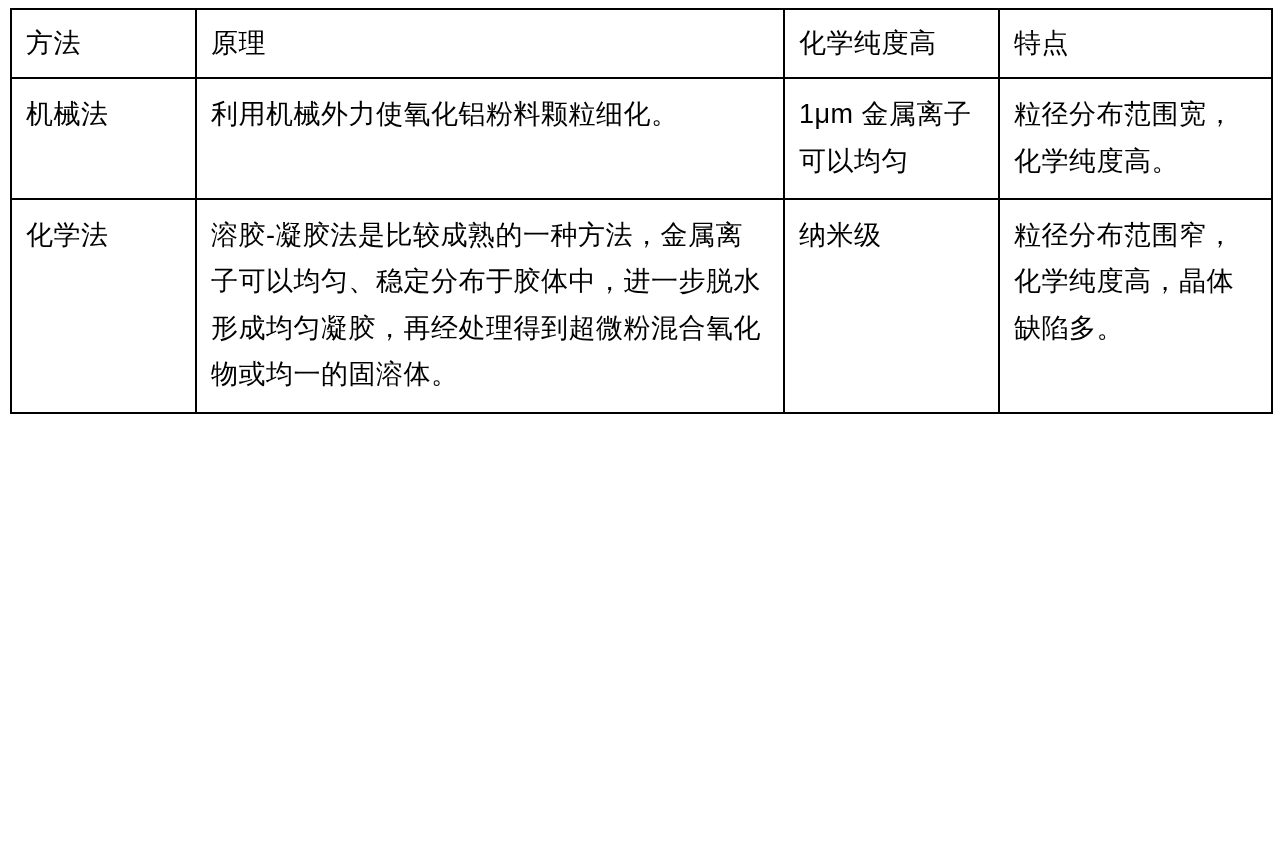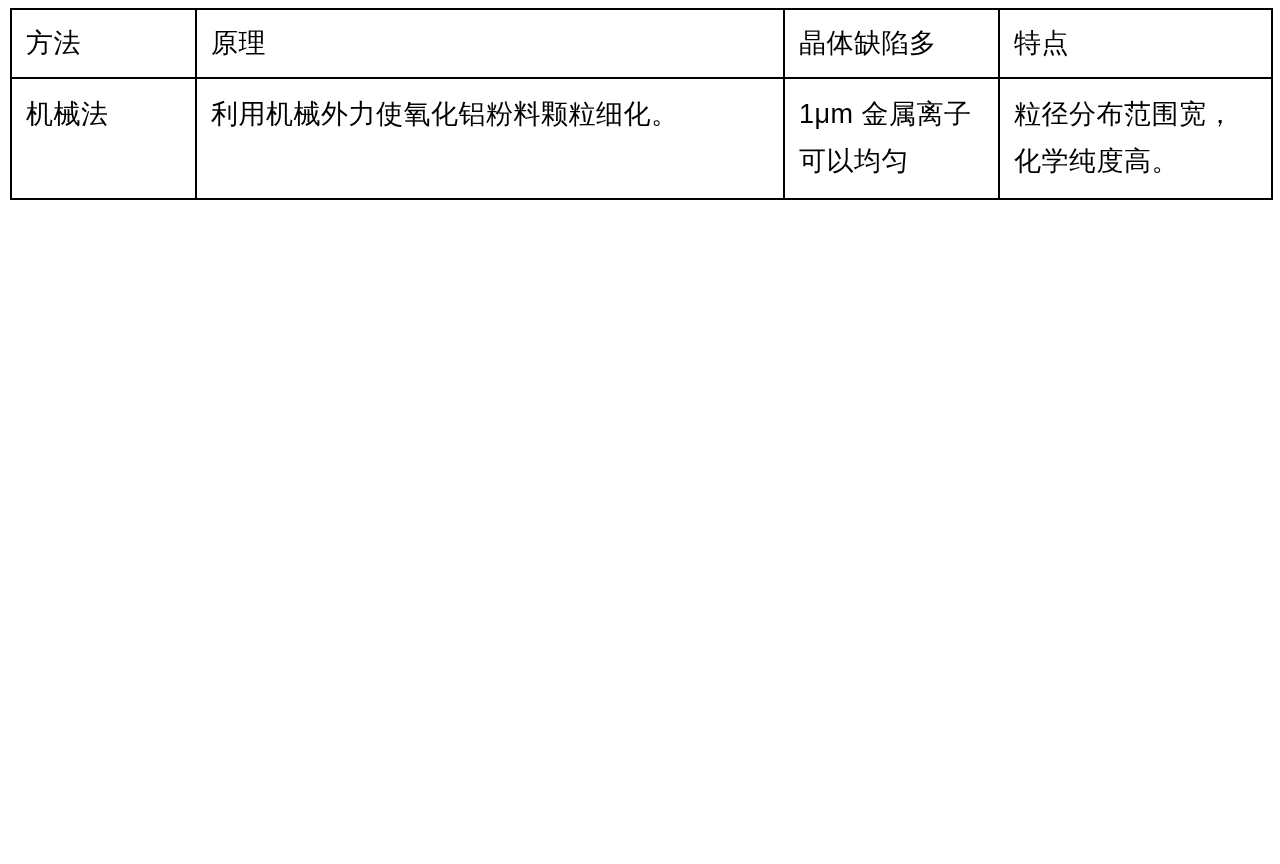--- a/index.html
+++ b/index.html
@@ -71,35 +71,49 @@
     </colgroup>
     <tbody>
       <tr class="header-row">
         <td>
             <span class="cell-text">方法</span>
           </td>
         <td>
             <span class="cell-text">原理</span>
           </td>
         <td>
-            <span class="cell-text">晶体缺陷多</span>
+            <span class="cell-text">化学纯度高</span>
           </td>
         <td>
             <span class="cell-text">特点</span>
           </td>
       </tr>
       <tr class="row-method">
         <td>
             <span class="cell-text">机械法</span>
           </td>
         <td>
             <span class="cell-text tight">利用机械外力使氧化铝粉料颗粒细化。</span>
           </td>
         <td>
             <span class="cell-text tight">1μm 金属离子可以均匀</span>
           </td>
         <td>
             <span class="cell-text tight">粒径分布范围宽，化学纯度高。</span>
           </td>
       </tr>
+      <tr class="row-chem">
+        <td>
+            <span class="cell-text">化学法</span>
+          </td>
+        <td>
+            <span class="cell-text tight">溶胶-凝胶法是比较成熟的一种方法，金属离子可以均匀、稳定分布于胶体中，进一步脱水形成均匀凝胶，再经处理得到超微粉混合氧化物或均一的固溶体。</span>
+          </td>
+        <td>
+            <span class="cell-text tight">纳米级</span>
+          </td>
+        <td>
+            <span class="cell-text tight">粒径分布范围窄，化学纯度高，晶体缺陷多。</span>
+          </td>
+      </tr>
     </tbody>
   </table>
 </div>
 
 </body></html>

